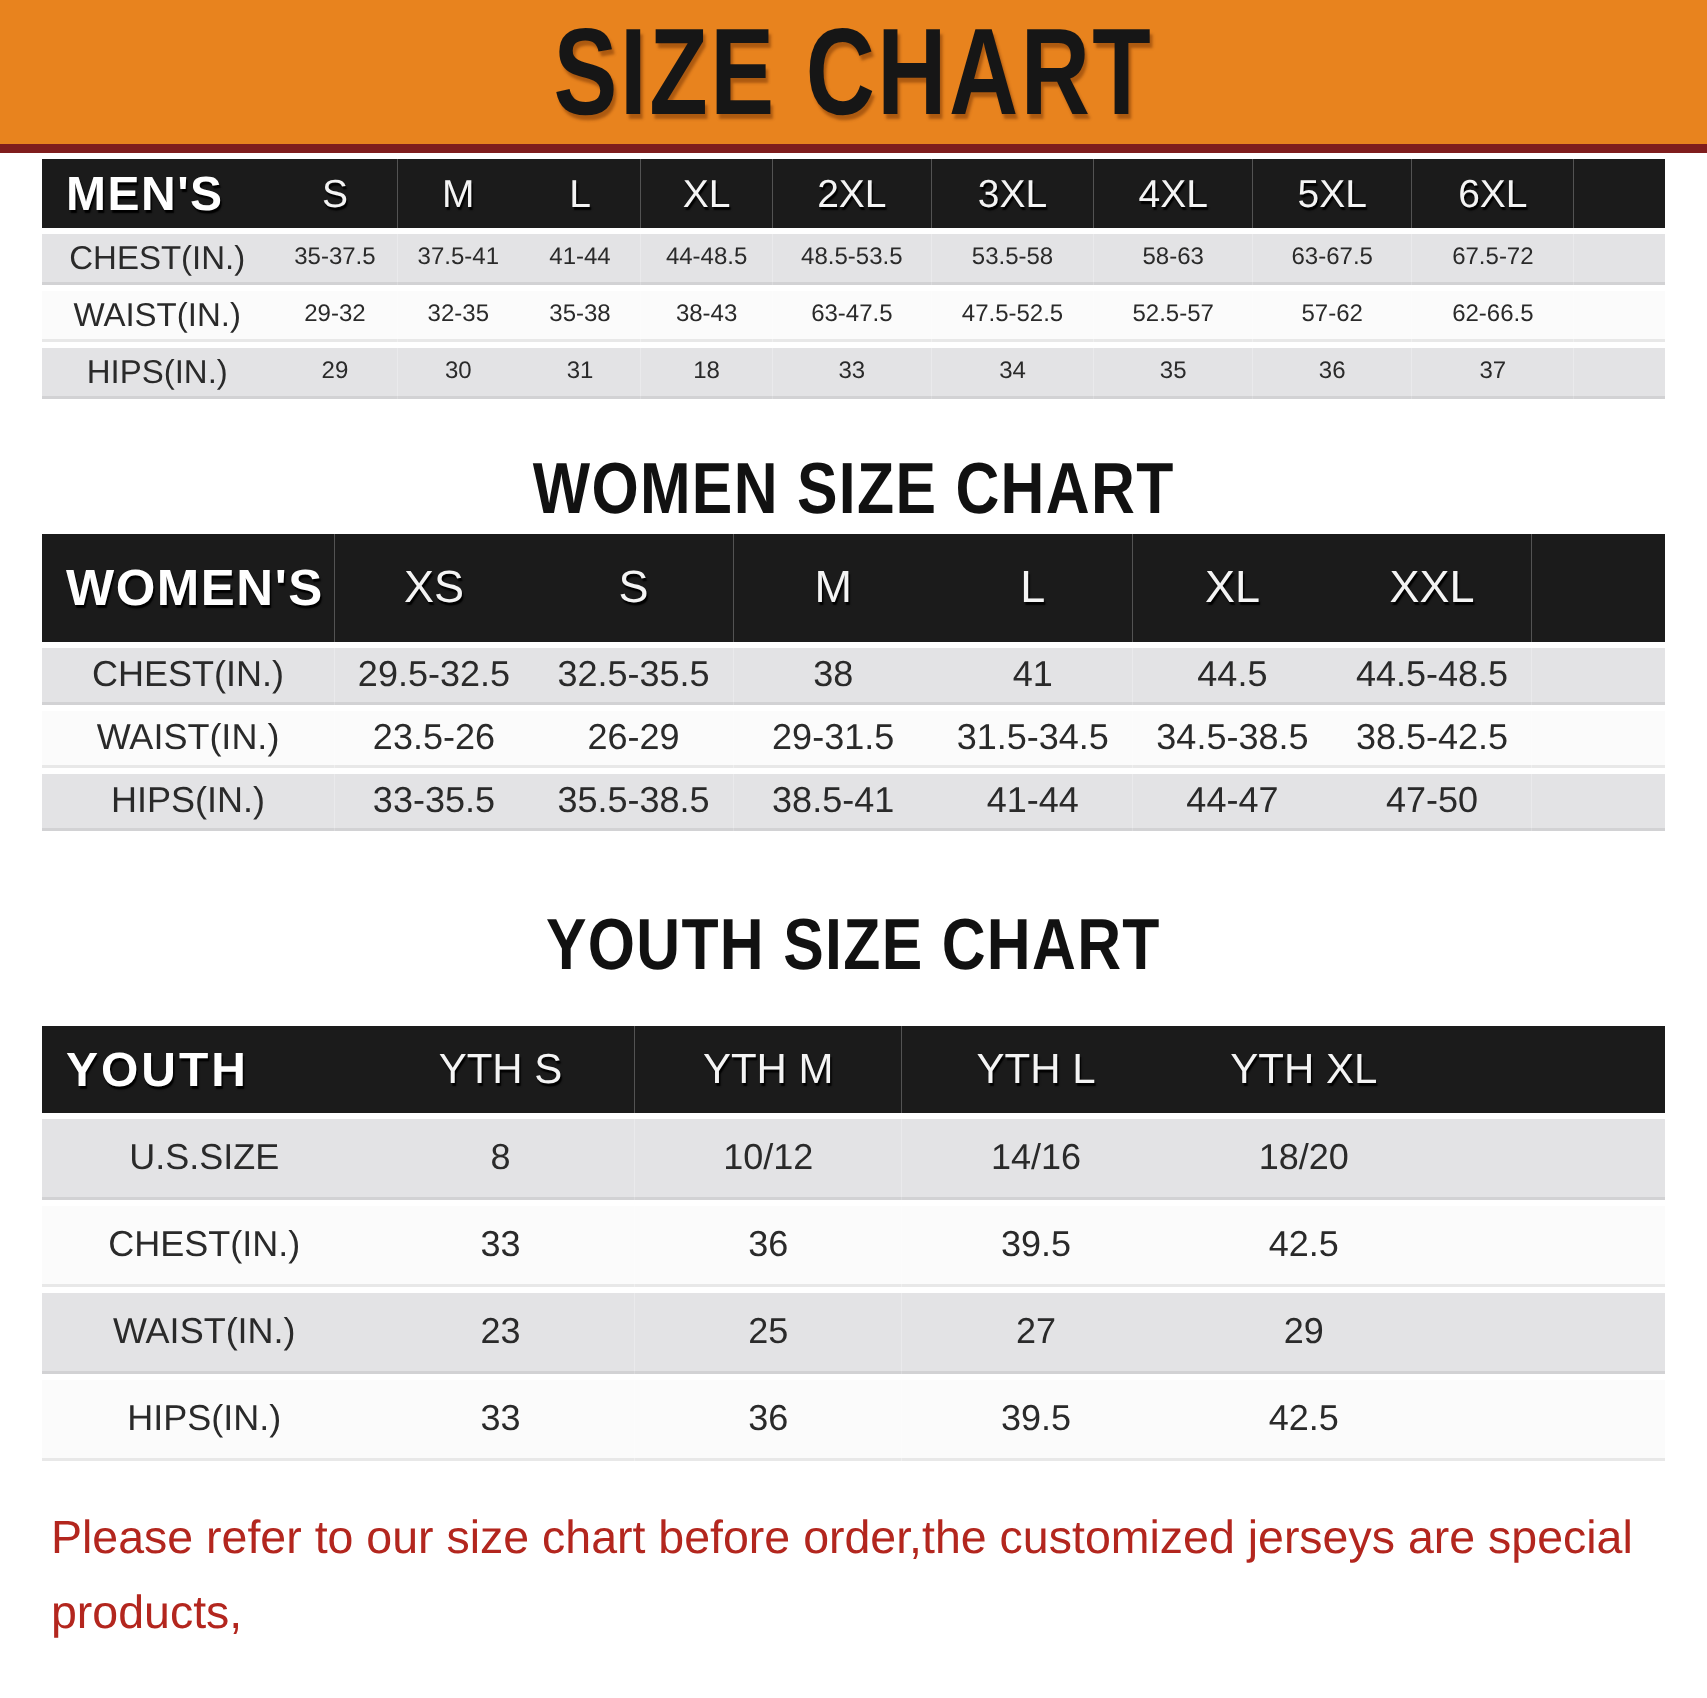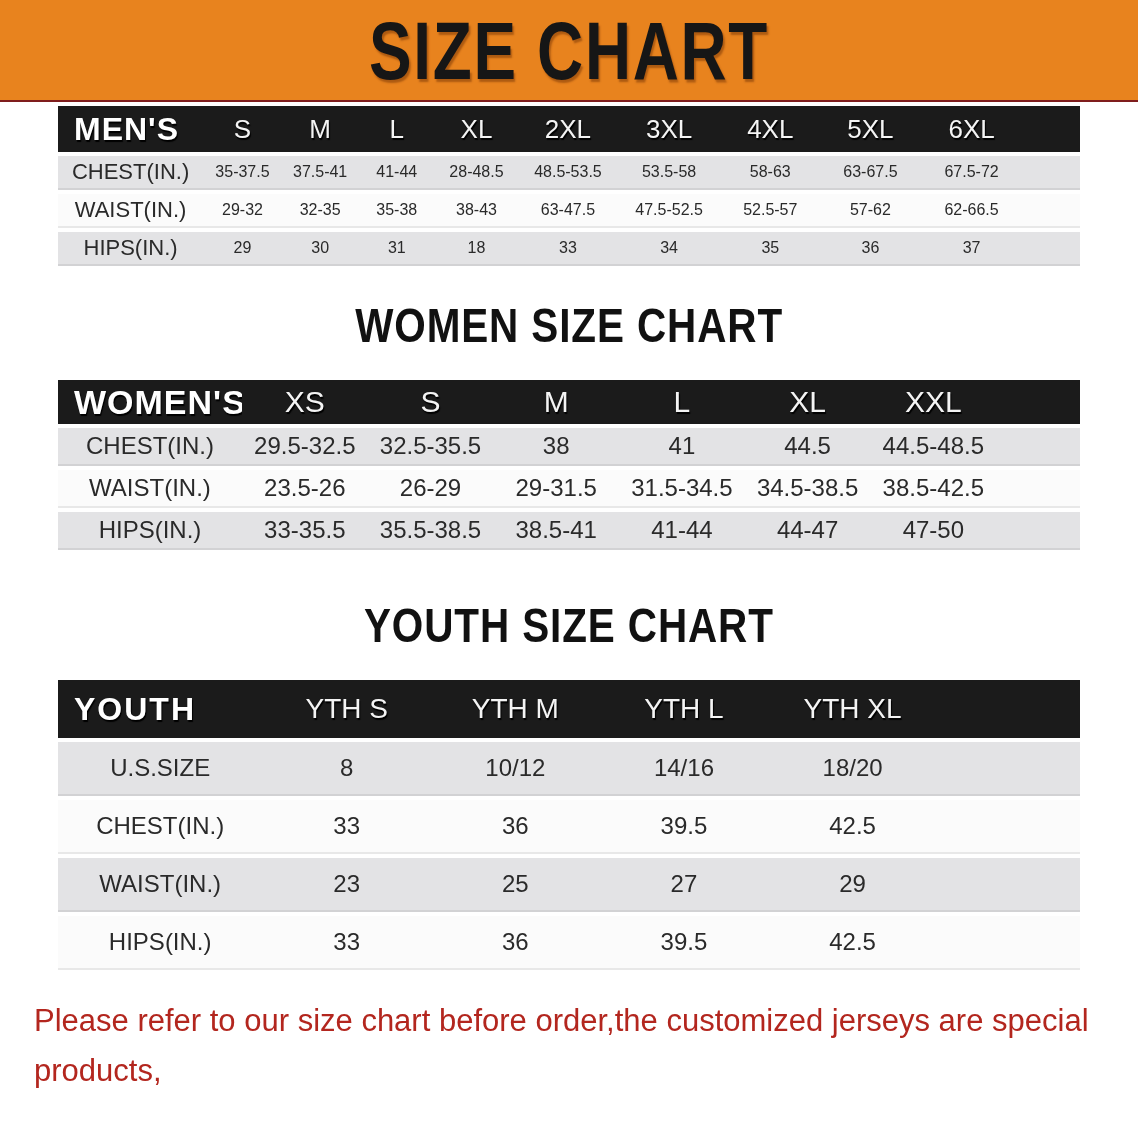--- a/index.html
+++ b/index.html
@@ -10,21 +10,21 @@
     font-family:"Liberation Sans", sans-serif;
     overflow:hidden;
   }
   .page { width:1138px; height:1132px; }
 
   
   .banner {
     width:100%; height:102px;
     background:#E8831E;
     display:flex; align-items:center; justify-content:center;
-    border-bottom:2px solid #7f1d1d;
+    border-bottom:6px solid #7f1d1d;
   }
   .banner h1 {
     font-size:76px; font-weight:900; color:#161616;
     letter-spacing:2px;
     transform:scale(0.84,1.08);
     text-shadow:2px 3px 2px rgba(100,40,0,0.45);
     white-space:nowrap;
   }
 
   
@@ -33,25 +33,25 @@
     font-weight:800; color:#111;
   }
   .section-title span {
     display:inline-block;
     font-size:46px;
     transform:scale(0.88,1.05);
     letter-spacing:1px;
     white-space:nowrap;
   }
   .t-men   { margin-top:22px; margin-bottom:14px; }
-  .t-women { margin-top:28px; margin-bottom:24px; }
+  .t-women { margin-top:28px; margin-bottom:0; }
   .t-youth { margin-top:44px; margin-bottom:24px; }
 
   
-  .wrap { padding:0 58px; }
+  .wrap { padding:0 28px; }
   table.size-table {
     width:100%;
     border-collapse:separate;
     border-spacing:0 4px;
     table-layout:fixed;
   }
   table.size-table th, table.size-table td {
     text-align:center;
     overflow:hidden;
     white-space:nowrap;
@@ -70,21 +70,21 @@
   tr.white td { background:#fbfbfb; border-bottom:2px solid #e8e8e8; }
   td.rowlabel { color:#1e1e1e;margin-left:32px; }
 
   
   .men tr.head th { height:46px; font-size:26px; }
   .men tr.head th.corner { font-size:32px; }
   .men td { height:34px; font-size:16px; color:#2a2a2a; }
   .men td.rowlabel { font-size:22px; }
 
   
-  .women tr.head th { height:44px; font-size:30px; }
+  .women tr.head th { height:72px; font-size:30px; }
   .women tr.head th.corner { font-size:34px; }
   .women td { height:38px; font-size:24px; color:#2a2a2a; }
 
   
   .youth tr.head th { height:58px; font-size:28px; }
   .youth tr.head th.corner { font-size:32px; letter-spacing:2px; }
   .youth td { height:54px; font-size:24px; color:#2a2a2a; }
 
   
   .disclaimer {
@@ -133,21 +133,21 @@
         <th>4XL</th>
         <th>5XL</th>
         <th>6XL</th>
         <th></th>
       </tr>
       <tr class="gray">
         <td class="rowlabel">CHEST(IN.)</td>
         <td>35-37.5</td>
         <td>37.5-41</td>
         <td>41-44</td>
-        <td>28-48.5</td>
+        <td>44-48.5</td>
         <td>48.5-53.5</td>
         <td>53.5-58</td>
         <td>58-63</td>
         <td>63-67.5</td>
         <td>67.5-72</td>
         <td></td>
       </tr>
       <tr class="white">
         <td class="rowlabel">WAIST(IN.)</td>
         <td>29-32</td>

